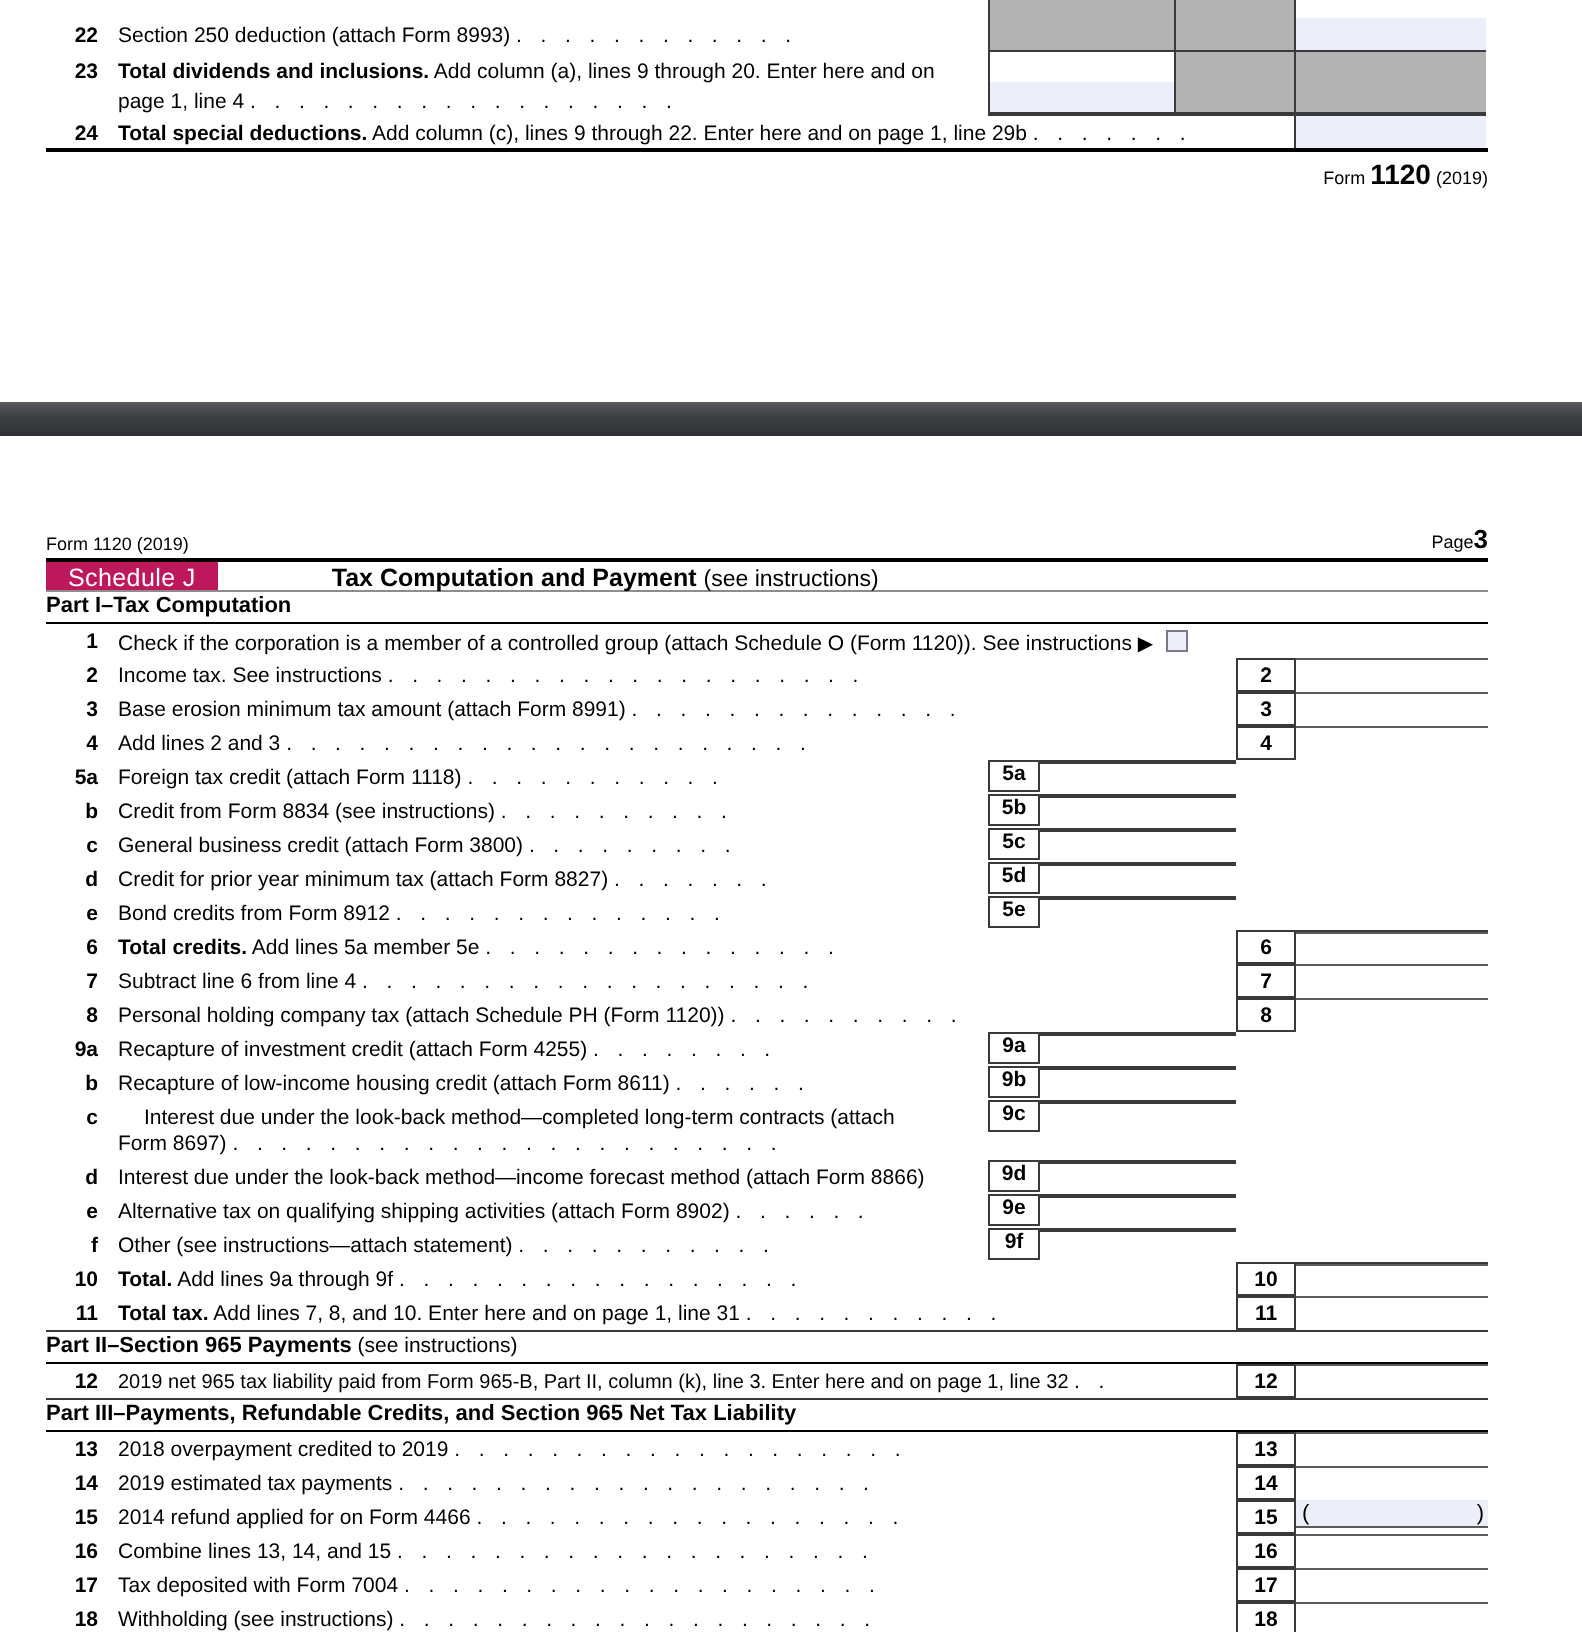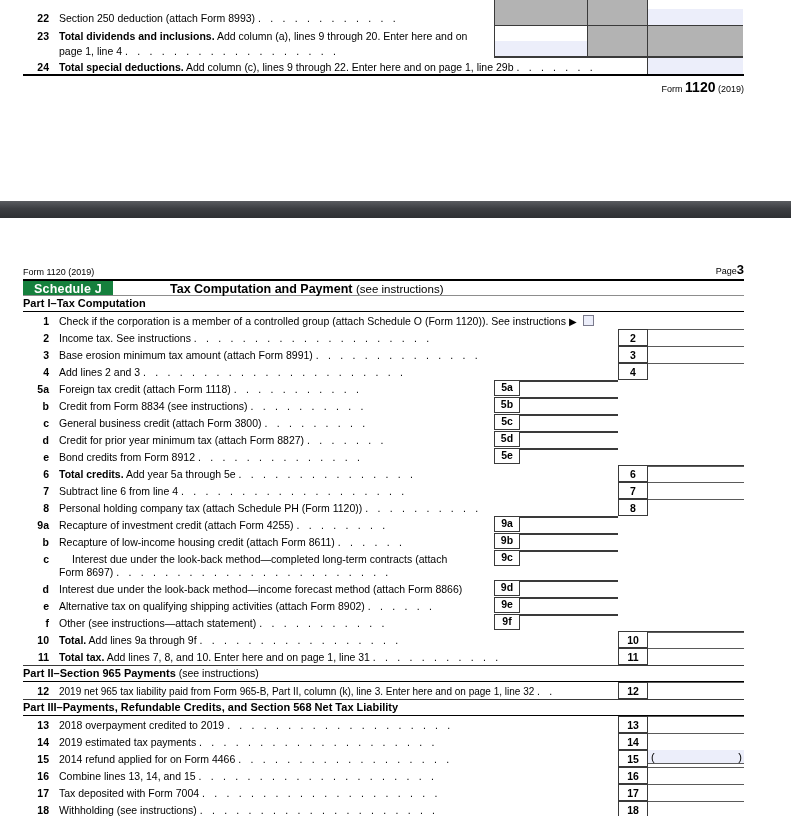--- a/index.html
+++ b/index.html
@@ -102,22 +102,22 @@
   .hdr-right { font-size: 9px; }
   .hdr-right .pgnum { font-size: 13px; font-weight: bold; }
 
   .sched-bar {
     display: flex; align-items: stretch;
     border-top: 2.2px solid #000;
     border-bottom: 1.2px solid #8d8d8d;
     height: 17px;
   }
   .sched-tag {
-    background: #15803d; color: #fff;
-    font-size: 12.5px; font-weight: bold;
+    background: #be185d; color: #fff;
+    font-size: 12.5px; font-weight: normal;
     padding: 0 11px 0 11px;
     line-height: 17px;
     letter-spacing: .2px;
   }
   .sched-title {
     font-size: 12.5px; font-weight: bold;
     line-height: 17px;
     padding-left: 17px;
     margin-left: 40px;
   }
@@ -289,21 +289,21 @@
         <div class="lineno">e</div>
         <div class="desc"><span>Bond credits from Form 8912</span> <span class="leader">.  .  .  .  .  .  .  .  .  .  .  .  .  .</span></div>
         <div class="subnum">5e</div>
         <div class="subfield"></div>
         <div class="graycol"></div>
         <div class="mainfield white"></div>
       </div>
 
       <div class="row h17">
         <div class="lineno">6</div>
-        <div class="desc"><b>Total credits.</b><span>  Add year 5a through 5e</span> <span class="leader">.  .  .  .  .  .  .  .  .  .  .  .  .  .  .</span></div>
+        <div class="desc"><b>Total credits.</b><span>  Add lines 5a member 5e</span> <span class="leader">.  .  .  .  .  .  .  .  .  .  .  .  .  .  .</span></div>
         <div class="numcell">6</div>
         <div class="mainfield topline"></div>
       </div>
 
       <div class="row h17">
         <div class="lineno">7</div>
         <div class="desc"><span>Subtract line 6 from line 4</span> <span class="leader">.  .  .  .  .  .  .  .  .  .  .  .  .  .  .  .  .  .  .</span></div>
         <div class="numcell">7</div>
         <div class="mainfield"></div>
       </div>
@@ -394,21 +394,21 @@
 
     <div class="tbl">
       <div class="row h17">
         <div class="lineno">12</div>
         <div class="desc" style="font-size:10px;"><span>2019 net 965 tax liability paid from Form 965-B, Part II, column (k), line 3. Enter here and on page 1, line 32</span> <span class="leader">.  .</span></div>
         <div class="numcell">12</div>
         <div class="mainfield"></div>
       </div>
     </div>
 
-    <div class="part-bar">Part III–Payments, Refundable Credits, and Section 568 Net Tax Liability</div>
+    <div class="part-bar">Part III–Payments, Refundable Credits, and Section 965 Net Tax Liability</div>
 
     <div>
       <div class="row h17">
         <div class="lineno">13</div>
         <div class="desc"><span>2018 overpayment credited to 2019</span> <span class="leader">.  .  .  .  .  .  .  .  .  .  .  .  .  .  .  .  .  .  .</span></div>
         <div class="numcell">13</div>
         <div class="mainfield"></div>
       </div>
 
       <div class="row h17">

